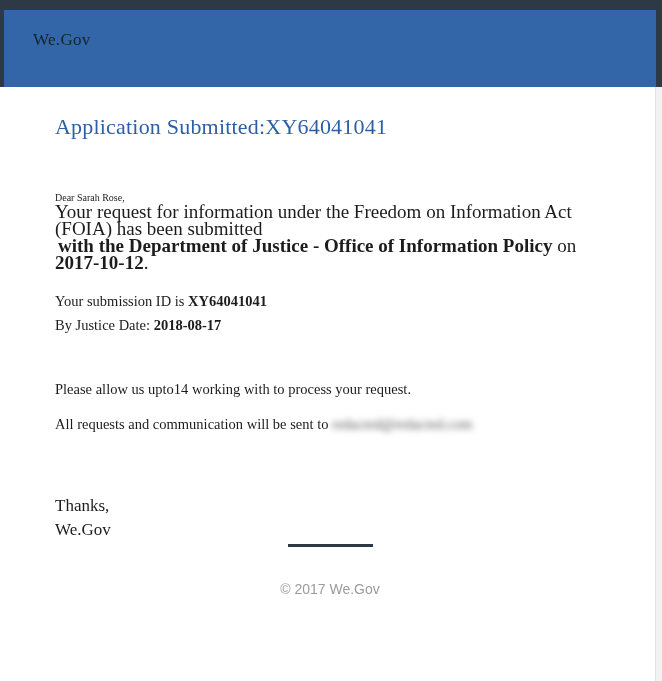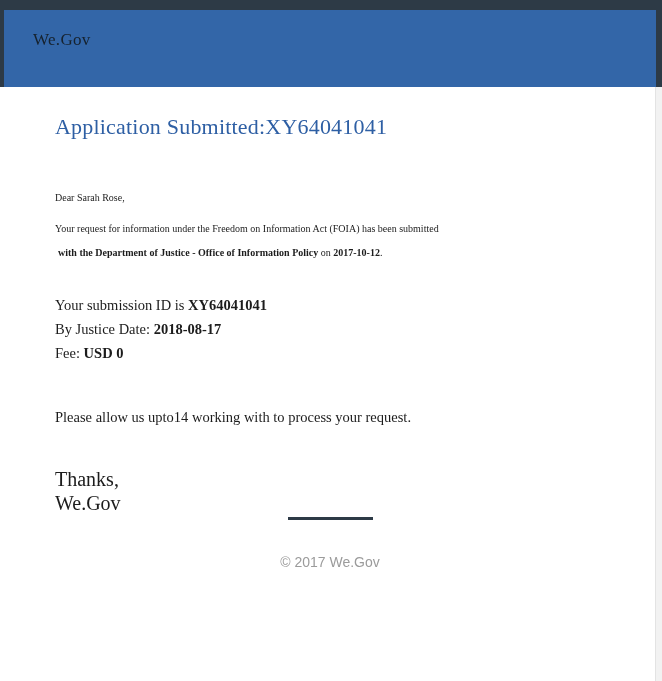--- a/index.html
+++ b/index.html
@@ -43,33 +43,33 @@
   }
   .email-title {
     margin: 27px 0 0 0;
     font-size: 22px;
     font-weight: normal;
     color: #2e5fa4;
     letter-spacing: 0.2px;
   }
   p { margin: 0; }
   .greeting { margin-top: 52px; font-size: 10px; }
-  .intro { margin-top: 14px; font-size: 10px; line-height: 24px; }
+  .intro { margin-top: 0; font-size: 19px; line-height: 17px; }
   .intro .line2-prefix { padding-left: 3px; font-weight: bold; }
   .bold { font-weight: bold; }
-  .details { margin-top: 28px; font-size: 14.5px; line-height: 24px; }
+  .details { margin-top: 18px; font-size: 14.5px; line-height: 24px; }
   .processing { margin-top: 40px; font-size: 14.5px; line-height: 24px; }
   .sent-line { margin-top: 11px; font-size: 14.5px; line-height: 24px; }
   .queries { margin-top: 11px; font-size: 14.5px; line-height: 24px; }
   .redacted {
     filter: blur(3px);
     color: #555;
     user-select: none;
   }
-  .signoff { margin-top: 38px; font-size: 20px; line-height: 24px; }
+  .signoff { margin-top: 58px; font-size: 17px; line-height: 24px; }
   .divider {
     width: 85px; height: 3px;
     background: #2d3a46;
     margin: 2px auto 0 auto;
   }
   .footer {
     margin-top: 34px;
     text-align: center;
     font-family: "Liberation Sans", "DejaVu Sans", sans-serif;
     font-size: 14px;
@@ -91,25 +91,25 @@
 
   <h1 class="email-title">Application Submitted:XY64041041</h1>
 
   <p class="greeting">Dear Sarah Rose,</p>
 
   <p class="intro"><span>Your request for information under the Freedom on Information Act (FOIA) has been submitted</span><br><span class="line2-prefix"> with the </span><span class="bold">Department of Justice - Office of Information Policy</span><span> on </span><span class="bold">2017-10-12</span><span>.</span></p>
 
   <div class="details">
     <p><span>Your submission ID is </span><span class="bold">XY64041041</span></p>
     <p><span>By Justice Date: </span><span class="bold">2018-08-17</span></p>
-    <p><span>Fee: </span><span class="bold">USD 0</span></p>
   </div>
 
   <p class="processing">Please allow us upto14 working with to process your request.</p>
 
+  <p class="sent-line"><span>All requests and communication will be sent to </span><span class="redacted">redacted@redacted.com</span></p>
 
 
   <div class="signoff">
     <p>Thanks,</p>
     <p>We.Gov</p>
   </div>
 
   <div class="divider"></div>
 
   <div class="footer">© 2017 We.Gov</div>

